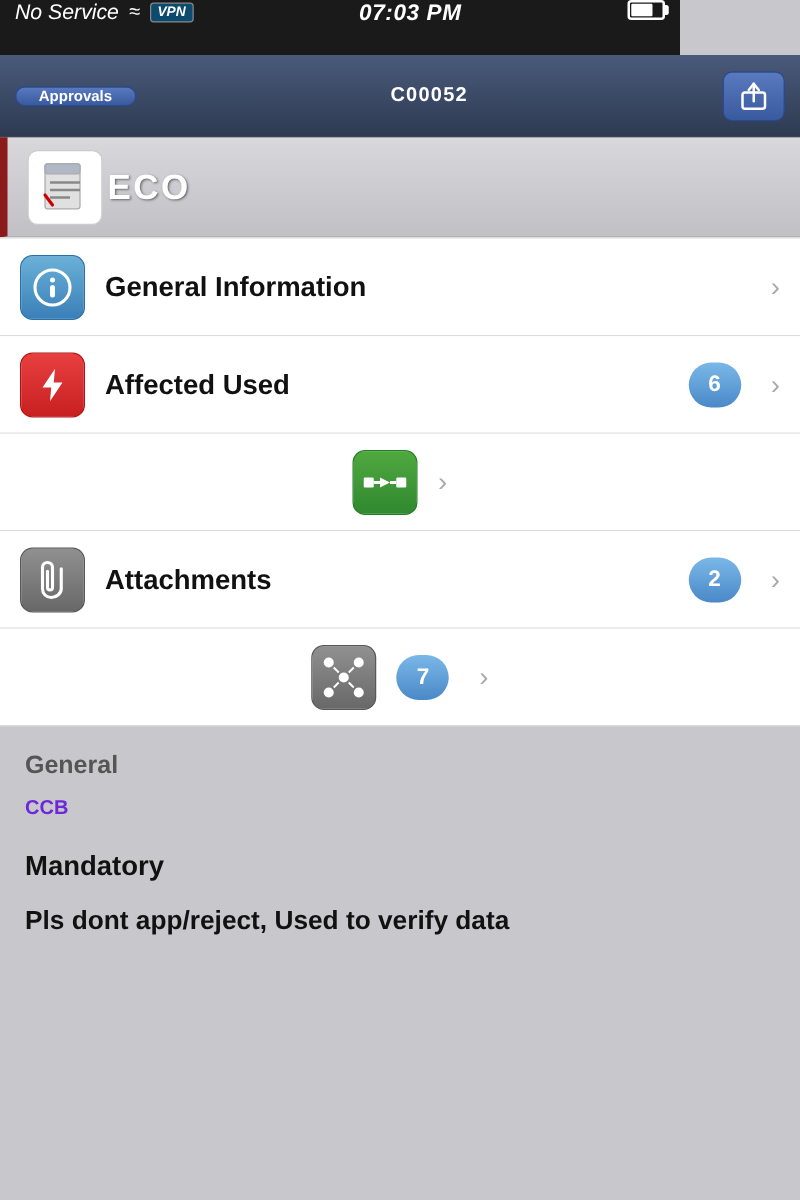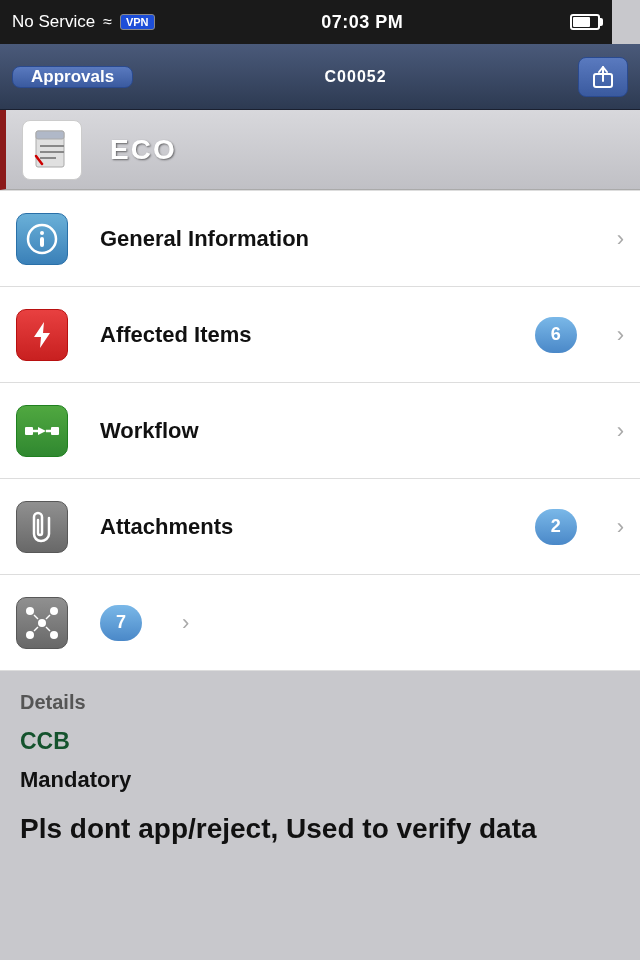--- a/index.html
+++ b/index.html
@@ -6,42 +6,43 @@
     body {
       width: 640px;
       height: 960px;
       font-family: -apple-system, 'Helvetica Neue', Helvetica, Arial, sans-serif;
       background: #c8c8cc;
       overflow: hidden;
     }
 
     
     #status-bar {
-      width: 612px;
+      width: 544px;
       height: 44px;
       background: #1a1a1a;
       display: flex;
-      align-items: center;
+      align-items: flex-start;
       justify-content: space-between;
       padding: 0 12px;
       color: white;
       font-size: 17px;
+      font-style: italic;
     }
     .status-left {
       display: flex;
       align-items: center;
       gap: 8px;
       font-size: 17px;
       font-weight: 500;
     }
     .wifi-icon {
       font-size: 16px;
     }
     .vpn-badge {
-      background: #1d4ed8;
+      background: #0c4a6e;
       color: white;
       font-size: 11px;
       font-weight: bold;
       padding: 1px 5px;
       border-radius: 3px;
       border: 1px solid #888;
     }
     .status-center {
       font-size: 18px;
       font-weight: 600;
@@ -87,21 +88,21 @@
       background: linear-gradient(to bottom, #4a5a7a, #2d3a52);
       display: flex;
       align-items: center;
       justify-content: space-between;
       padding: 0 12px;
       border-bottom: 1px solid #1a2030;
     }
     .nav-back-btn {
       background: linear-gradient(to bottom, #5a7abf, #3a5a9f);
       color: white;
-      font-size: 17px;
+      font-size: 12px;
       font-weight: 600;
       padding: 0 18px;
       border-radius: 8px;
       border: 1px solid #2a4a8f;
       cursor: pointer;
     }
     .nav-title {
       color: white;
       font-size: 16px;
       font-weight: 700;
@@ -122,21 +123,21 @@
     }
 
     
     #eco-header {
       width: 640px;
       height: 80px;
       background: linear-gradient(to bottom, #d8d8dc, #c0c0c5);
       display: flex;
       align-items: center;
       padding: 0 16px;
-      gap: 28px;
+      gap: 4px;
       border-left: 6px solid #8b1a1a;
       border-bottom: 1px solid #aaa;
       text-align: right;
     }
     .eco-icon-container {
       width: 60px;
       height: 60px;
       background: white;
       border-radius: 8px;
       display: flex;
@@ -154,25 +155,26 @@
 
     
     #menu-list {
       background: white;
       border-top: 1px solid #ddd;
     }
     .menu-item {
       display: flex;
       align-items: center;
       padding: 0 16px;
-      height: 96px;
+      height: 78px;
       border-bottom: 1px solid #ddd;
       cursor: pointer;
       background: white;
-      gap: 32px;
+      gap: 16px;
+      justify-content: center;
     }
     .menu-icon {
       width: 52px;
       height: 52px;
       border-radius: 10px;
       display: flex;
       align-items: center;
       justify-content: center;
       flex-shrink: 0;
       font-size: 26px;
@@ -228,33 +230,33 @@
       padding: 20px 20px;
       background: #c8c8cc;
     }
     .details-title {
       font-size: 20px;
       font-weight: 600;
       color: #555;
       margin-bottom: 14px;
     }
     .details-ccb {
-      font-size: 23px;
-      font-weight: 700;
-      color: #14532d;
-      margin-bottom: 12px;
+      font-size: 16px;
+      font-weight: 700;
+      color: #6d28d9;
+      margin-bottom: 24px;
     }
     .details-mandatory {
       font-size: 22px;
       font-weight: 700;
       color: #111;
       margin-bottom: 16px;
     }
     .details-description {
-      font-size: 28px;
+      font-size: 21px;
       font-weight: 700;
       color: #111;
       line-height: 1.4;
     }
   </style>
 </head>
 <body>
 
 <div id="status-bar">
   <div class="status-left">
@@ -310,36 +312,35 @@
     <span class="menu-label">General Information</span>
     <span class="menu-chevron">›</span>
   </div>
 
   <div class="menu-item">
     <div class="menu-icon icon-affected">
       <svg width="32" height="32" viewBox="0 0 32 32">
         <polygon points="18,3 8,18 15,18 14,29 24,14 17,14" fill="white"></polygon>
       </svg>
     </div>
-    <span class="menu-label">Affected Items</span>
+    <span class="menu-label">Affected Used</span>
     <div class="menu-badge">6</div>
     <span class="menu-chevron">›</span>
   </div>
 
   <div class="menu-item">
     <div class="menu-icon icon-workflow">
       <svg width="36" height="20" viewBox="0 0 36 20">
         <rect x="1" y="6" width="8" height="8" rx="1" fill="white"></rect>
         <rect x="27" y="6" width="8" height="8" rx="1" fill="white"></rect>
         <line x1="9" y1="10" x2="14" y2="10" stroke="white" stroke-width="2.5"></line>
         <polygon points="14,6 22,10 14,14" fill="white"></polygon>
         <line x1="22" y1="10" x2="27" y2="10" stroke="white" stroke-width="2.5"></line>
       </svg>
     </div>
-    <span class="menu-label">Workflow</span>
     <span class="menu-chevron">›</span>
   </div>
 
   <div class="menu-item">
     <div class="menu-icon icon-attachments">
       <svg width="30" height="34" viewBox="0 0 30 34">
         <path d="M22 8 L22 24 C22 28 18 31 14 31 C10 31 7 28 7 24 L7 7 C7 4.8 8.8 3 11 3 C13.2 3 15 4.8 15 7 L15 23 C15 24.1 14.1 25 13 25 C11.9 25 11 24.1 11 23 L11 10" stroke="white" stroke-width="2.5" fill="none" stroke-linecap="round"></path>
       </svg>
     </div>
     <span class="menu-label">Attachments</span>
@@ -361,17 +362,17 @@
         <line x1="26" y1="26" x2="22" y2="22" stroke="white" stroke-width="1.5"></line>
       </svg>
     </div>
     <div class="menu-badge">7</div>
     <span class="menu-chevron">›</span>
   </div>
 
 </div>
 
 <div id="details-section">
-  <div class="details-title">Details</div>
+  <div class="details-title">General</div>
   <div class="details-ccb">CCB</div>
   <div class="details-mandatory">Mandatory</div>
   <div class="details-description">Pls dont app/reject, Used to verify data</div>
 </div>
 
 </body></html>

